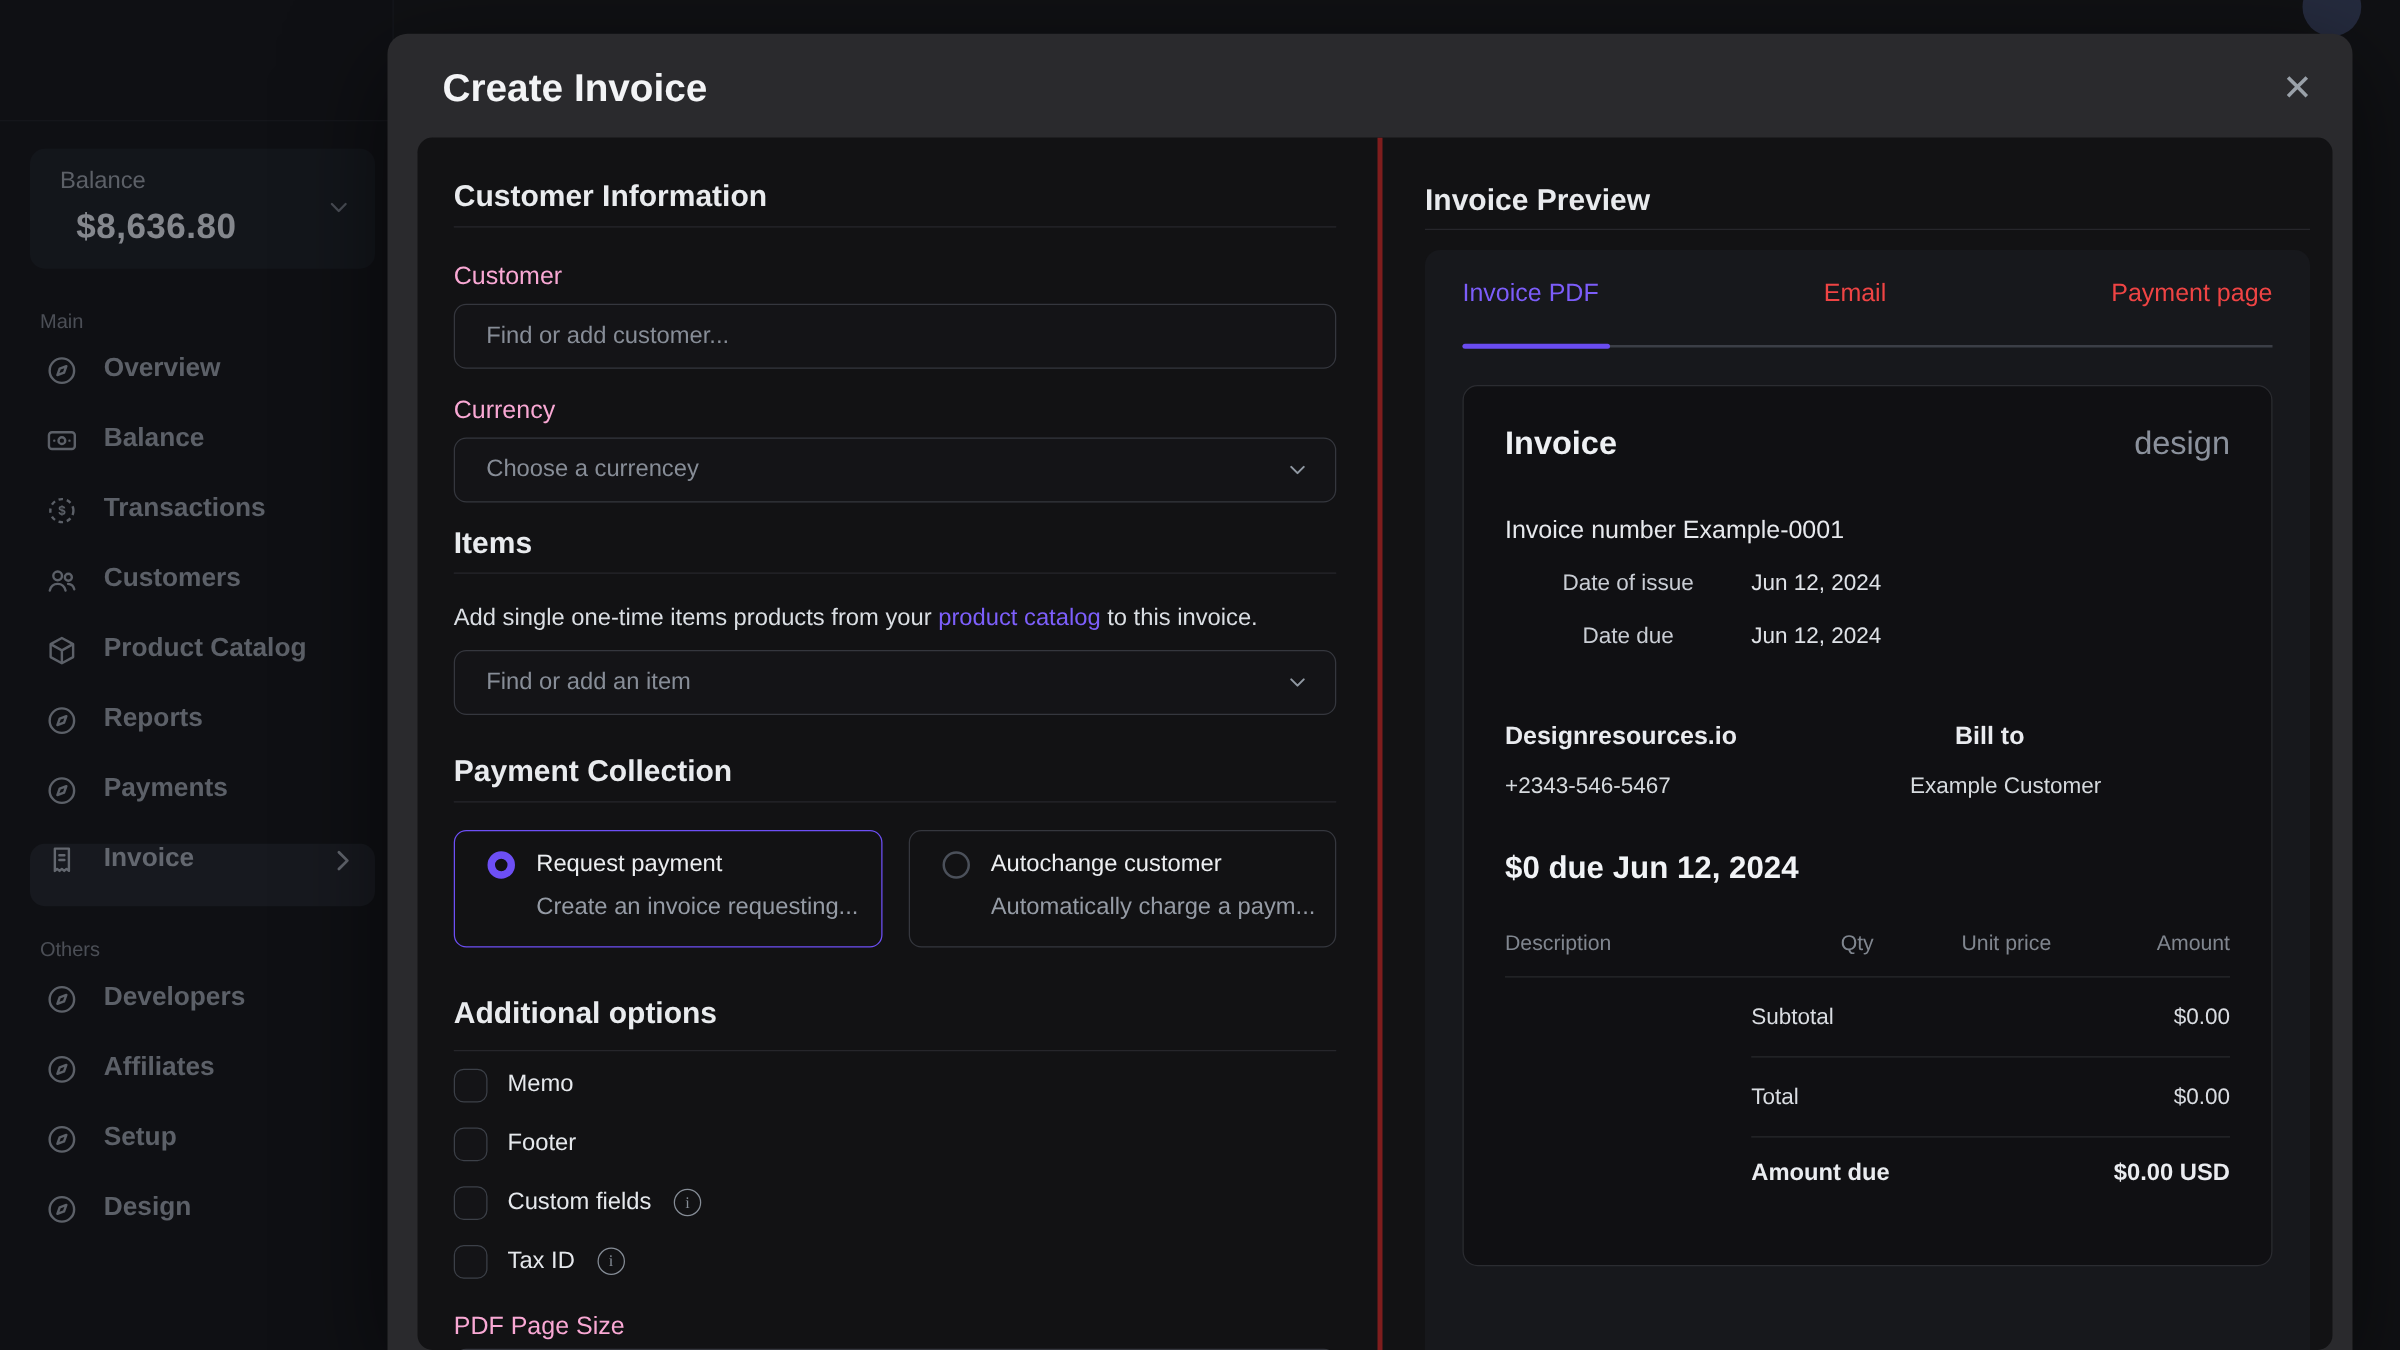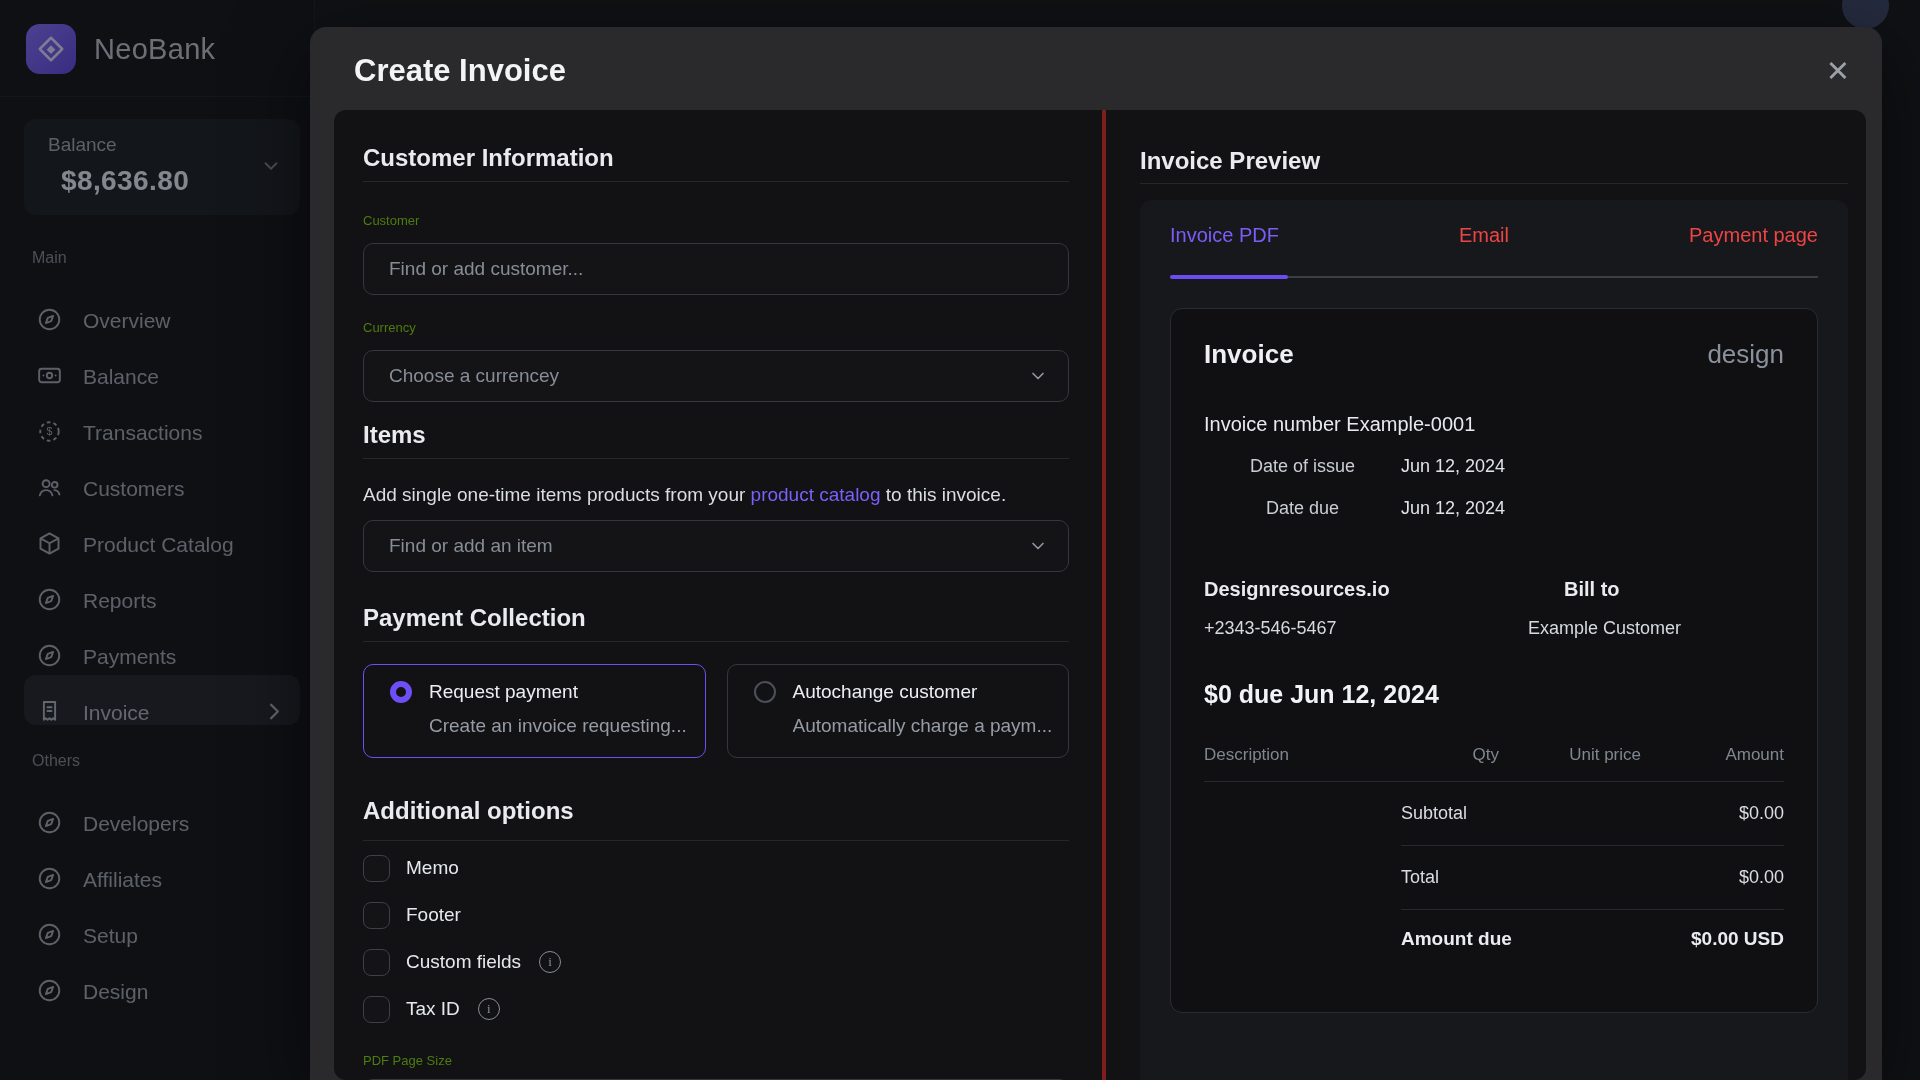--- a/index.html
+++ b/index.html
@@ -24,22 +24,22 @@
   .balance-card { position:absolute; left:24px; top:119px; width:276px; height:96px;
                   background:#1d2129; border-radius:12px; }
   .balance-label { position:absolute; left:24px; top:15px; font-size:19px; color:#99a0ab; }
   .balance-amount { position:absolute; left:37px; top:46px; font-size:28px; font-weight:600;
                     color:#dfe4ec; letter-spacing:.4px; }
   .balance-chevron { position:absolute; right:18px; top:36px; color:#7b828d; }
 
   #sidebar-nav { position:absolute; left:24px; top:232px; width:276px; }
   .nav-section-label { font-size:16px; color:#7c828d; margin:16px 0 16px 8px; line-height:19px; }
   .nav-section-label.others { margin-top:26px; }
-  .nav-item { display:flex; align-items:flex-end; gap:20px; height:50px; padding:0 12px;
-              border-radius:12px; color:#99a1ac; font-size:21px; margin-bottom:6px; cursor:pointer; }
+  .nav-item { display:flex; align-items:flex-start; gap:20px; height:50px; padding:0 12px;
+              border-radius:12px; color:#99a1ac; font-size:21px; margin-bottom:6px; cursor:pointer;font-weight:bold; }
   .nav-item svg { width:27px; height:27px; flex:none; }
   .nav-item.active { background:#23272f; color:#a6adb8; }
   .nav-item .chev { margin-left:auto; display:flex; }
 
   
   .peek-avatar { position:absolute; left:1842px; top:-18px; width:47px; height:47px;
                  border-radius:50%; background:#3c4565; z-index:2; }
   .overlay { position:absolute; inset:0; background:rgba(7,8,10,.42); z-index:5; }
 
   
@@ -53,21 +53,21 @@
 
   .panel { position:absolute; left:24px; top:83px; width:1532px; height:970px;
            background:#121214; border-radius:12px; overflow:hidden; }
   .col-left  { position:absolute; left:0; top:0; bottom:0; width:772px;
                border-right:4px solid #7f1d1d; padding:34px 33px 0 29px; }
   .col-right { position:absolute; left:772px; right:0; top:0; bottom:0; padding:37px 18px 0 34px; }
 
   
   .section-h { font-size:24px; font-weight:600; color:#e9ebee; line-height:28px; }
   .h-divider { border-top:1px solid #26262b; margin-top:9px; }
-  .f-label { font-size:13px; color:#4d7c0f; margin-top:29px; line-height:20px; }
+  .f-label { font-size:20px; color:#f9a8d4; margin-top:29px; line-height:20px; }
   .field { margin-top:12px; height:52px; border:1px solid #35373e; border-radius:10px;
            background:#141417; display:flex; align-items:center;
            padding:0 20px 0 25px; font-size:19px; color:#878d97; }
   .field .chev { margin-left:auto; color:#9098a2; display:flex; }
   .f-label.mt23 { margin-top:23px; }
   .items-h { margin-top:19px; }
   .para { margin-top:25px; font-size:19px; color:#dadee3; line-height:22px; }
   .para a { color:#7d5ffb; text-decoration:none; }
   .field.item-select { margin-top:14px; }
   .pc-h { margin-top:32px; }
@@ -126,29 +126,20 @@
   .tbl-divider { border-top:1px solid #27282d; margin-top:16px; }
   .totals { margin-left:197px; }
   .total-row { display:flex; justify-content:space-between; align-items:center; height:64px;
                border-bottom:1px solid #27282d; font-size:18px; color:#d9dce1; }
   .total-row.bold { border-bottom:none; height:58px; font-size:19px; font-weight:600; color:#eaecf0; }
 </style>
 </head>
 <body>
 
 <div class="sidebar">
-  <div class="logo-row">
-    <div class="logo-badge">
-      <svg width="30" height="30" viewBox="0 0 24 24" fill="none" stroke="#d4cff4" stroke-width="2" stroke-linejoin="round">
-        <path d="M12 3 L21 12 L12 21 L3 12 Z"></path>
-        <path d="M8.5 12.5 L12 9 L15.5 12.5 L12 16 Z" fill="#d4cff4" stroke="none"></path>
-      </svg>
-    </div>
-    <div class="brand">NeoBank</div>
-  </div>
   <div class="sidebar-rule"></div>
 
   <div class="balance-card">
     <div class="balance-label">Balance</div>
     <div class="balance-amount">$8,636.80</div>
     <span class="balance-chevron">
       <svg width="22" height="22" viewBox="0 0 24 24" fill="none" stroke="currentColor" stroke-width="2" stroke-linecap="round" stroke-linejoin="round">
           <path d="M6 9l6 6 6-6"></path>
         </svg>
     </span>

